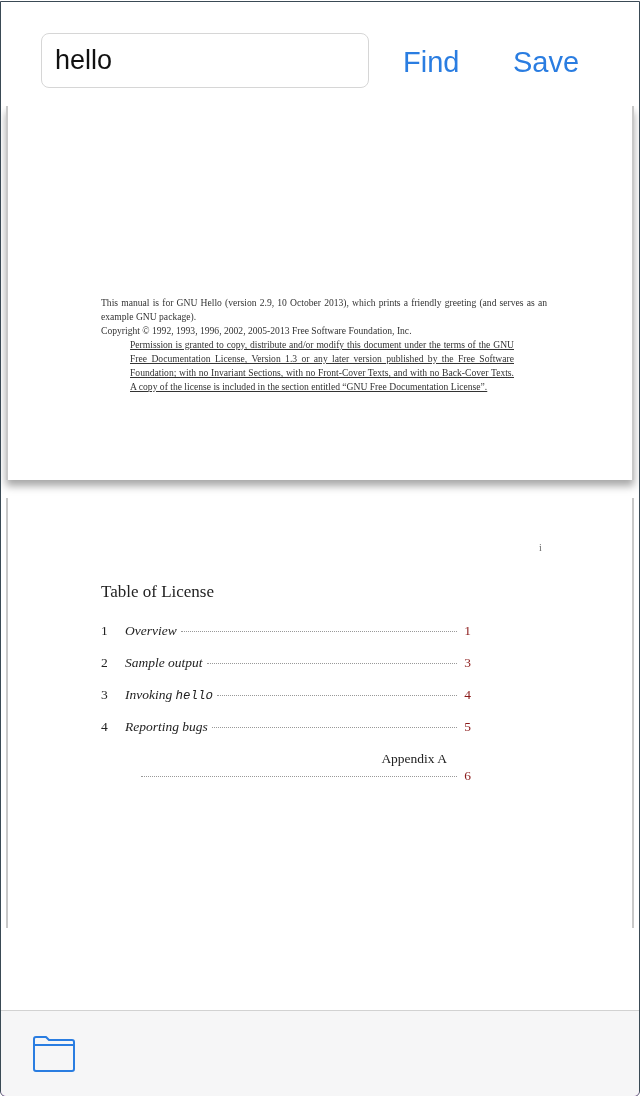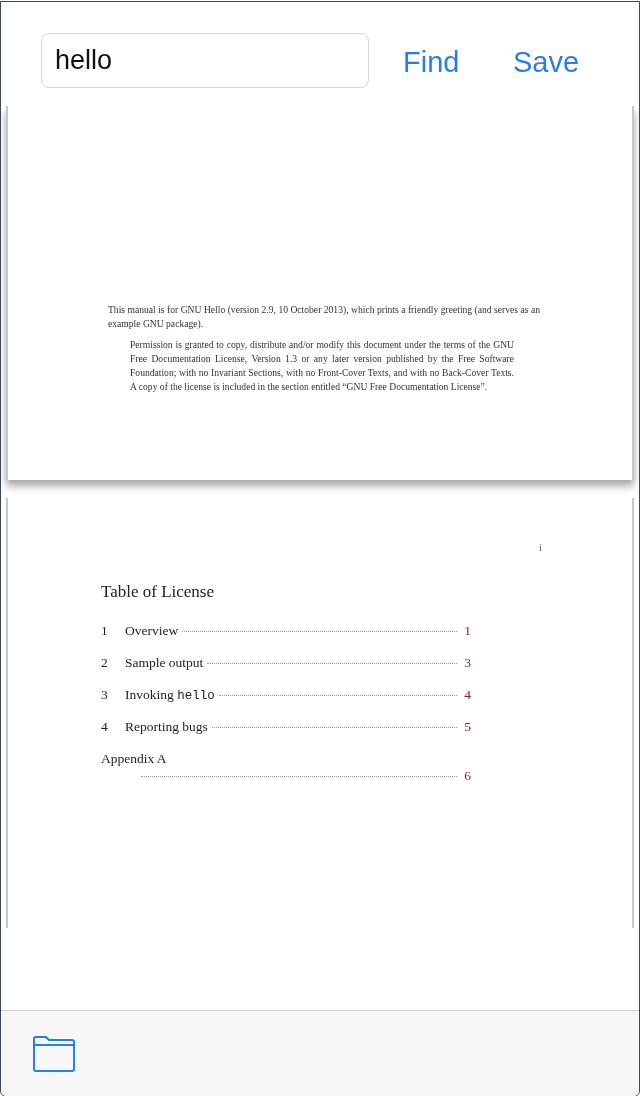--- a/index.html
+++ b/index.html
@@ -46,40 +46,40 @@
     box-sizing: border-box;
     font-family: "Liberation Serif", serif; color: #222;
   }
   .page1 { top: 0; height: 374px; box-shadow: 0 6px 8px rgba(0,0,0,0.35); }
   .page2 { top: 392px; height: 430px; }
 
   .p1-text {
     position: absolute; left: 93px; top: 190px; width: 446px;
     font-size: 9.6px; line-height: 14px; color: #333; text-align: justify;
   }
-  .p1-text .para { margin: 7px; }
-  .p1-text .indent { margin-left: 29px; width: 384px; }
+  .p1-text .para { margin: 0; }
+  .p1-text .indent { margin-left: 29px; width: 384px; text-decoration: underline; }
 
   .page-num-roman {
     position: absolute; left: 531px; top: 44px; font-size: 10px; color: #666;
   }
   .toc-title {
     position: absolute; left: 93px; top: 84px; font-size: 17px; color: #222;
   }
   .toc { position: absolute; left: 93px; top: 125px; width: 370px; font-size: 13.5px; }
   .toc-row { display: flex; align-items: baseline; height: 32px; cursor: pointer; }
   .toc-num { width: 24px; }
-  .toc-label { white-space: nowrap; }
+  .toc-label { white-space: nowrap; font-style: italic; }
   .toc-label .mono { font-family: "Liberation Mono", monospace; font-size: 12.5px; }
   .leader {
     flex: 1; margin: 0 4px; border-bottom: 1.5px dotted #999; transform: translateY(-3px);
   }
   .toc-page { color: #8b1a1a; min-width: 10px; text-align: right; }
   .toc-appendix { height: 48px; display: block; cursor: pointer; }
-  .toc-appendix .line1 { display: flex; height: 17px; }
+  .toc-appendix .line1 { display: flex; height: 17px; justify-content: flex-end; }
   .toc-appendix .line1 .gap { width: 24px; }
   .toc-appendix .line2 { display: flex; align-items: baseline; margin-left: 36px; margin-top: 0; }
 
   
   .bottombar {
     position: absolute; left: 0; top: 1008px; width: 638px; height: 86px;
     background: #f6f6f7; border-top: 1px solid #d2d2d2;
   }
   .folder-btn {
     position: absolute; left: 30px; top: 24px; width: 46px; height: 40px;
@@ -95,20 +95,21 @@
     <input class="search-field" type="text" value="hello" style="">
     <button class="top-btn find-btn">Find</button>
     <button class="top-btn save-btn">Save</button>
   </div>
 
   <div class="doc-area">
 
     <div class="page page1">
       <div class="p1-text">
         <p class="para">This manual is for GNU Hello (version 2.9, 10 October 2013), which prints a friendly greeting (and serves as an example GNU package).</p>
+        <p class="para">Copyright © 1992, 1993, 1996, 2002, 2005-2013 Free Software Foundation, Inc.</p>
         <p class="para indent">Permission is granted to copy, distribute and/or modify this document under the terms of the GNU Free Documentation License, Version 1.3 or any later version published by the Free Software Foundation; with no Invariant Sections, with no Front-Cover Texts, and with no Back-Cover Texts. A copy of the license is included in the section entitled “GNU Free Documentation License”.</p>
       </div>
     </div>
 
     <div class="page page2">
       <div class="page-num-roman">i</div>
       <div class="toc-title">Table of License</div>
 
       <div class="toc">
         <div class="toc-row">

